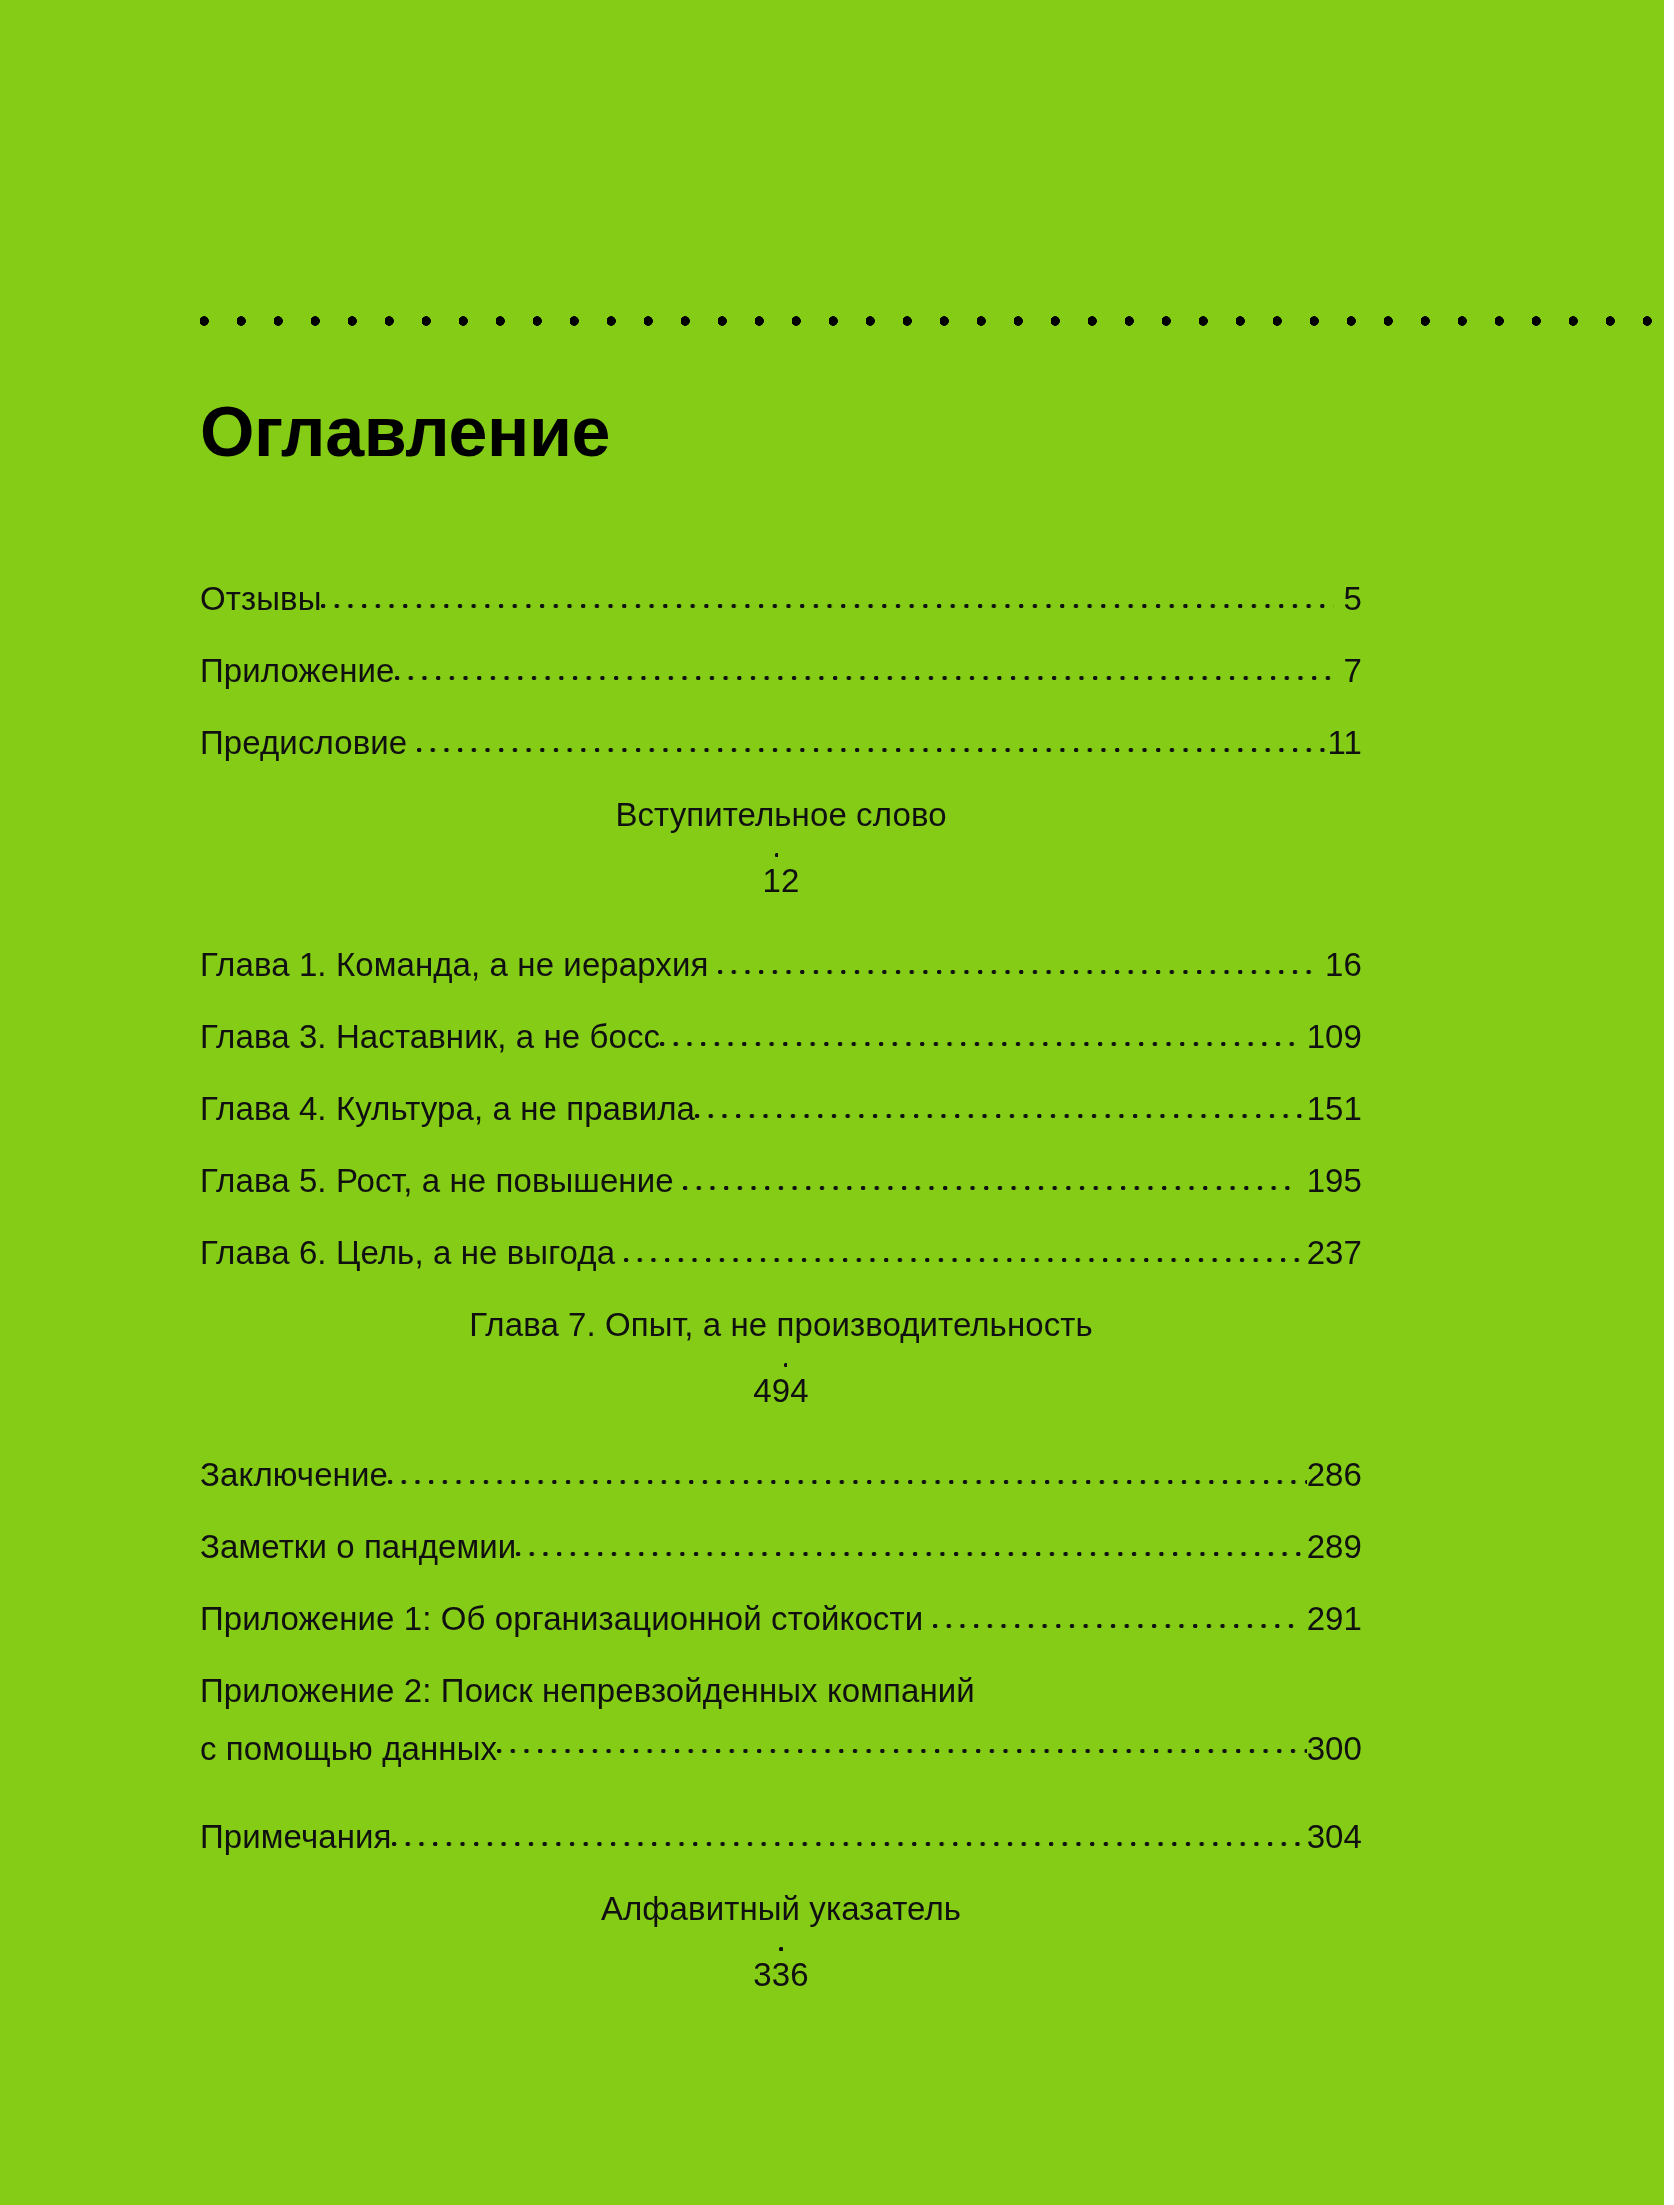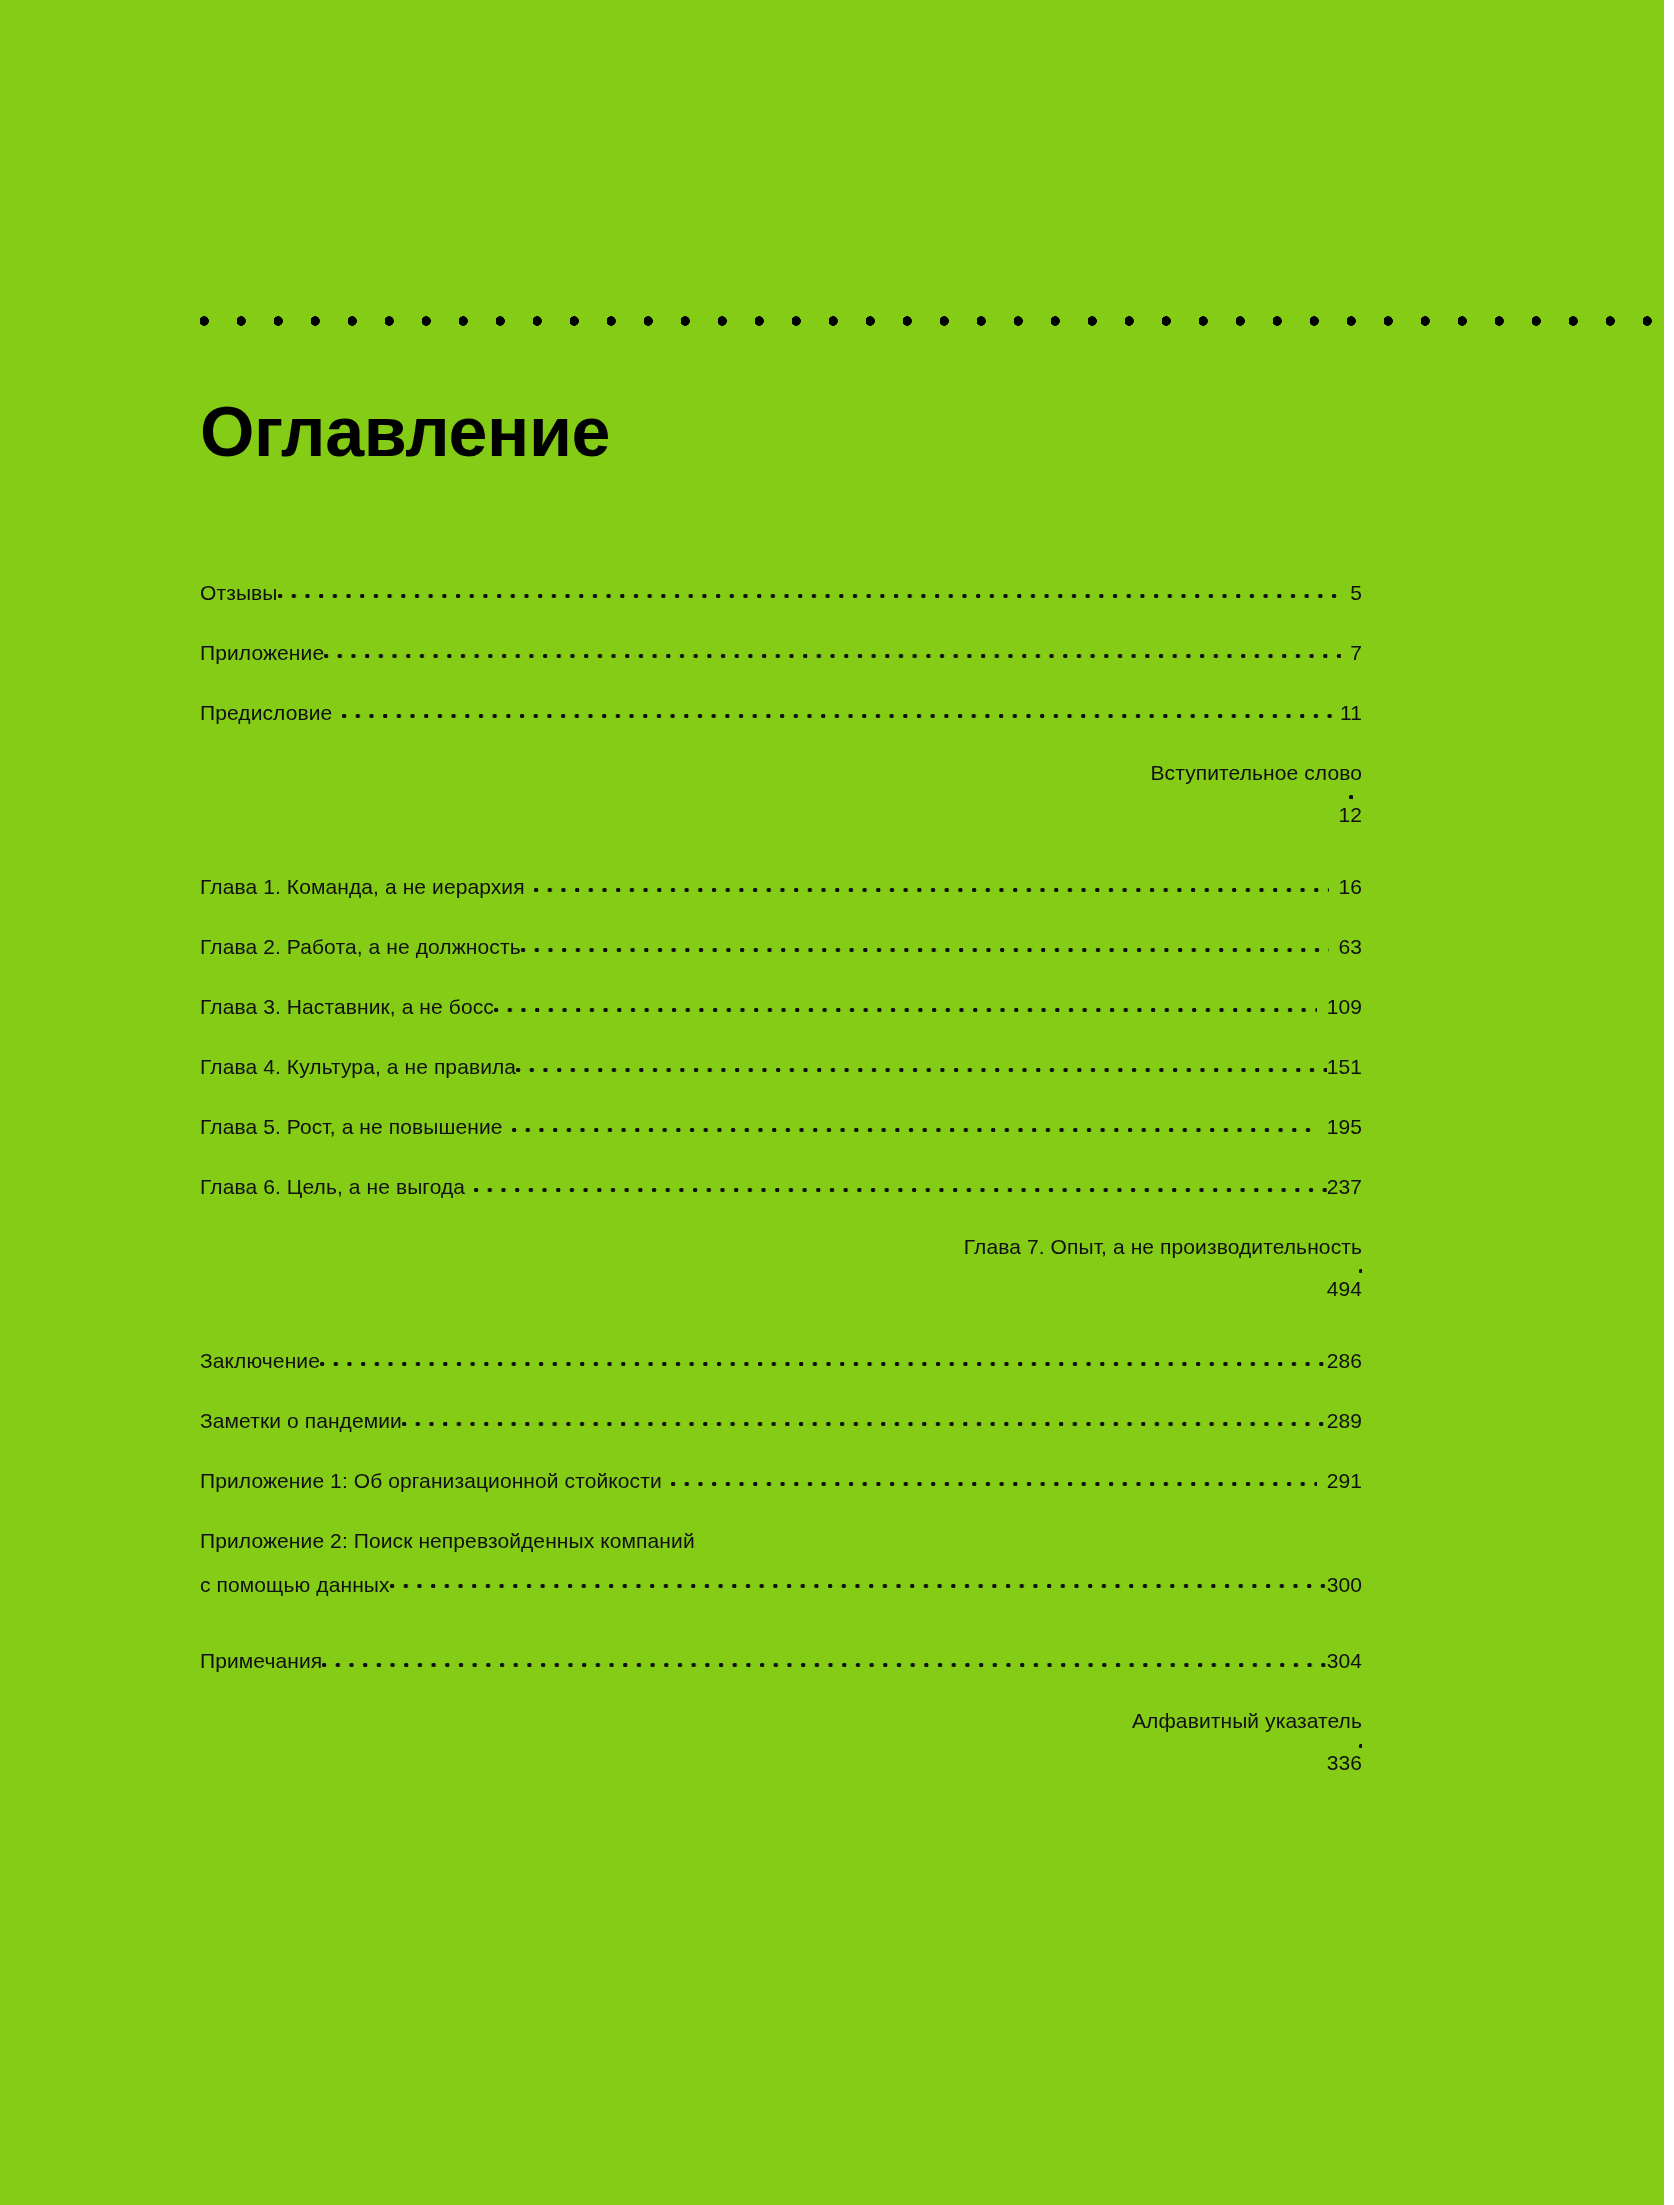--- a/index.html
+++ b/index.html
@@ -58,23 +58,23 @@
 
   .toc-group {
     margin-bottom: 51px;
   }
   .toc-group:last-child {
     margin-bottom: 0;
   }
 
   .toc-entry {
     display: flex;
-    align-items: flex-end;
+    align-items: center;
     width: 100%;
-    font-size: 21px;
+    font-size: 33px;
     line-height: 1.0;
     font-weight: 400;
     letter-spacing: 0.1px;
     color: #101010;
     margin-bottom: 39px;
   }
   .toc-entry:last-child {
     margin-bottom: 0;
     flex-direction: column;
   }
@@ -157,25 +157,20 @@
           <span class="toc-page">12</span>
         </div>
       </div>
       <div class="toc-group">
         <div class="toc-entry">
           <span class="toc-label">Глава 1. Команда, а не иерархия</span>
           <span class="toc-leader" style="margin-left: 9.3px; margin-right: 9.3px;"></span>
           <span class="toc-page">16</span>
         </div>
         <div class="toc-entry">
-          <span class="toc-label">Глава 2. Работа, а не должность</span>
-          <span class="toc-leader" style="margin-right: 9.3px;"></span>
-          <span class="toc-page">63</span>
-        </div>
-        <div class="toc-entry">
           <span class="toc-label">Глава 3. Наставник, а не босс</span>
           <span class="toc-leader" style="margin-right: 9.3px;"></span>
           <span class="toc-page">109</span>
         </div>
         <div class="toc-entry">
           <span class="toc-label">Глава 4. Культура, а не правила</span>
           <span class="toc-leader"></span>
           <span class="toc-page">151</span>
         </div>
         <div class="toc-entry">

